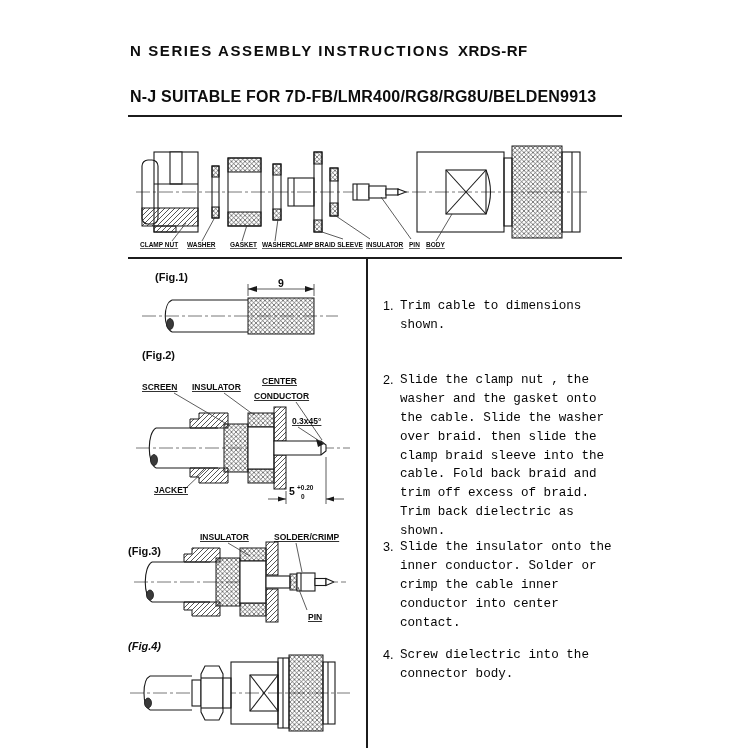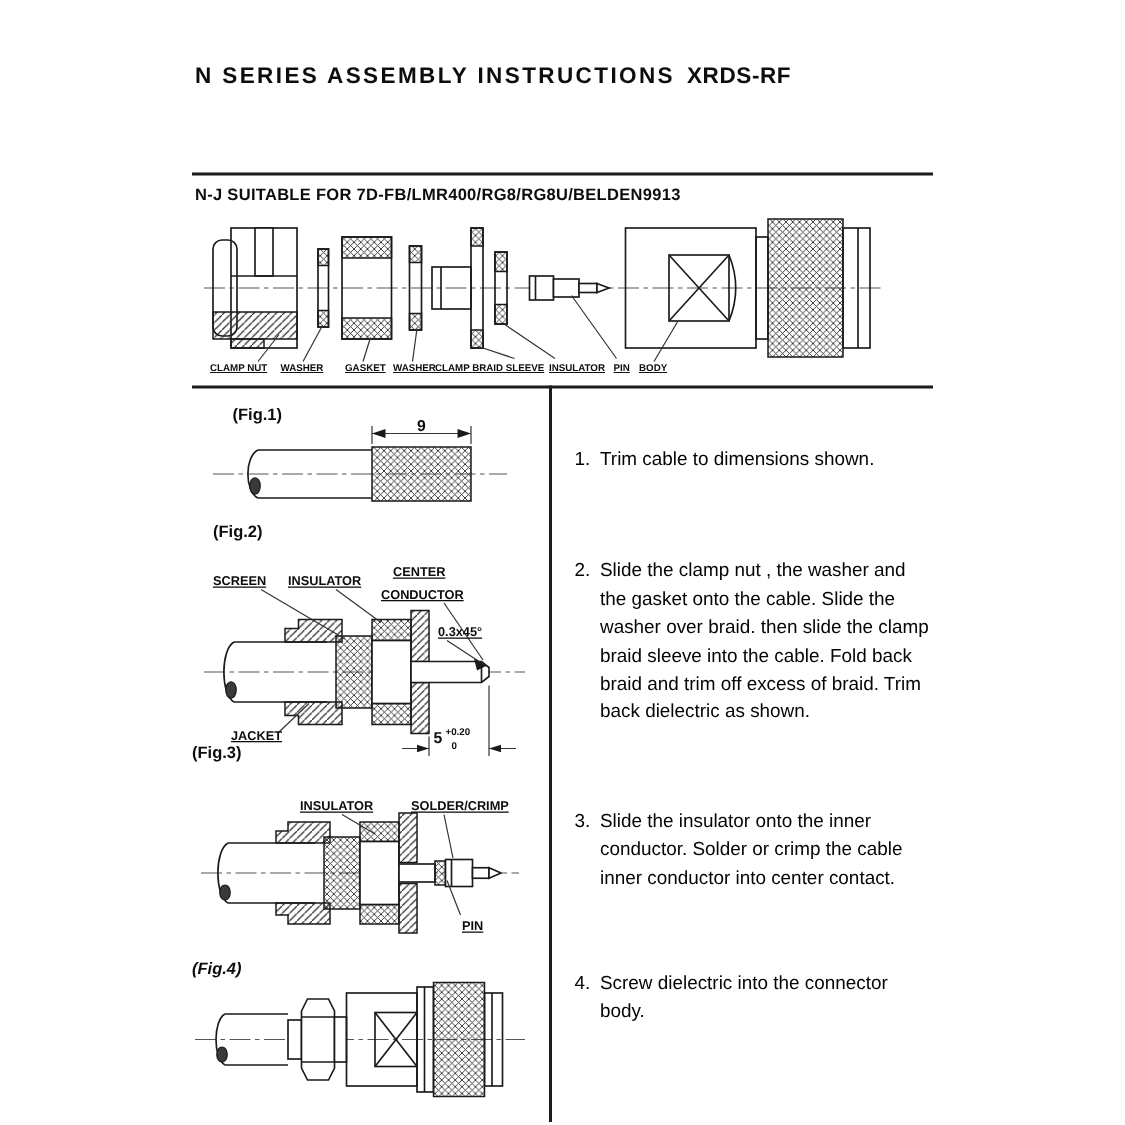--- a/index.html
+++ b/index.html
@@ -7,28 +7,28 @@
     width:750px; height:750px; background:#ffffff;
     font-family:"Liberation Sans", sans-serif; color:#111;
     position:relative; overflow:hidden;
   }
   .abs { position:absolute; }
   .title {
     font-size:15px; font-weight:700; letter-spacing:1.6px; white-space:nowrap; color:#0d0d0d;text-align:right;
   }
   .title .brand { letter-spacing:0.4px; margin-left:8px; }
   .subtitle {
-    font-size:11px; font-weight:700; letter-spacing:0.2px; white-space:nowrap; color:#0d0d0d;margin-top:36px;
+    font-size:16px; font-weight:700; letter-spacing:0.2px; white-space:nowrap; color:#0d0d0d;
   }
   .rule  { background:#1c1c1c; height:2px; }
   .vrule { background:#1c1c1c; width:2px; }
   .figlabel { font-size:11px; font-weight:700; color:#0d0d0d; }
   .step { display:flex; width:239px; font-size:12.6px; line-height:1.5; color:#050505; }
   .step .num { width:17px; flex:0 0 17px; }
-  .step .stext { flex:1; }
+  .step .stext { flex:1;font-family:Liberation Mono, monospace; }
   
   .ln  { stroke:#1a1a1a; stroke-width:1.1; fill:none; }
   .fw  { stroke:#1a1a1a; stroke-width:1.1; fill:#ffffff; }
   .fh  { stroke:#1a1a1a; stroke-width:1;   fill:url(#hatch); }
   .fx  { stroke:#1a1a1a; stroke-width:1;   fill:url(#xhatch); }
   .cl  { stroke:#555;    stroke-width:0.8; stroke-dasharray:14 3 3 3; fill:none; }
   .ldr { stroke:#333;    stroke-width:0.8; fill:none; }
   .dark{ fill:#3a3a3a; stroke:#1a1a1a; stroke-width:0.8; }
   .arr { fill:#1a1a1a; stroke:none; }
   text { fill:#0d0d0d; }
@@ -224,21 +224,21 @@
       <text class="tol" x="169" y="130">+0.20</text>
       <text class="tol" x="173" y="139">0</text>
     </g>
   </svg>
 
   <div class="abs step" style="left:383px; top:371px;">
     <span class="num">2.</span>
     <div class="stext">Slide the clamp nut , the washer and the gasket onto the cable. Slide the washer over braid. then slide the clamp braid sleeve into the cable. Fold back braid and trim off excess of braid. Trim back dielectric as shown.</div>
   </div>
 
-  <div class="abs figlabel" style="left:128px; top:496px;">(Fig.3)</div>
+  <div class="abs figlabel" style="left:128px; top:545px;">(Fig.3)</div>
   <svg class="abs" style="left:128px; top:524px;" width="245" height="112" viewBox="0 0 245 112">
     <line class="cl" x1="6" y1="58" x2="218" y2="58"></line>
     <g>
       <path class="ln" d="M24,38 L82,38"></path>
       <path class="ln" d="M24,78 L82,78"></path>
       <path class="ln" d="M24,38 C15,43 15,73 24,78"></path>
       <ellipse class="dark" cx="22" cy="71" rx="3.5" ry="5"></ellipse>
     </g>
     <g>
       <polygon class="fh" points="56,38 56,30 64,30 64,24 92,24 92,38"></polygon>

